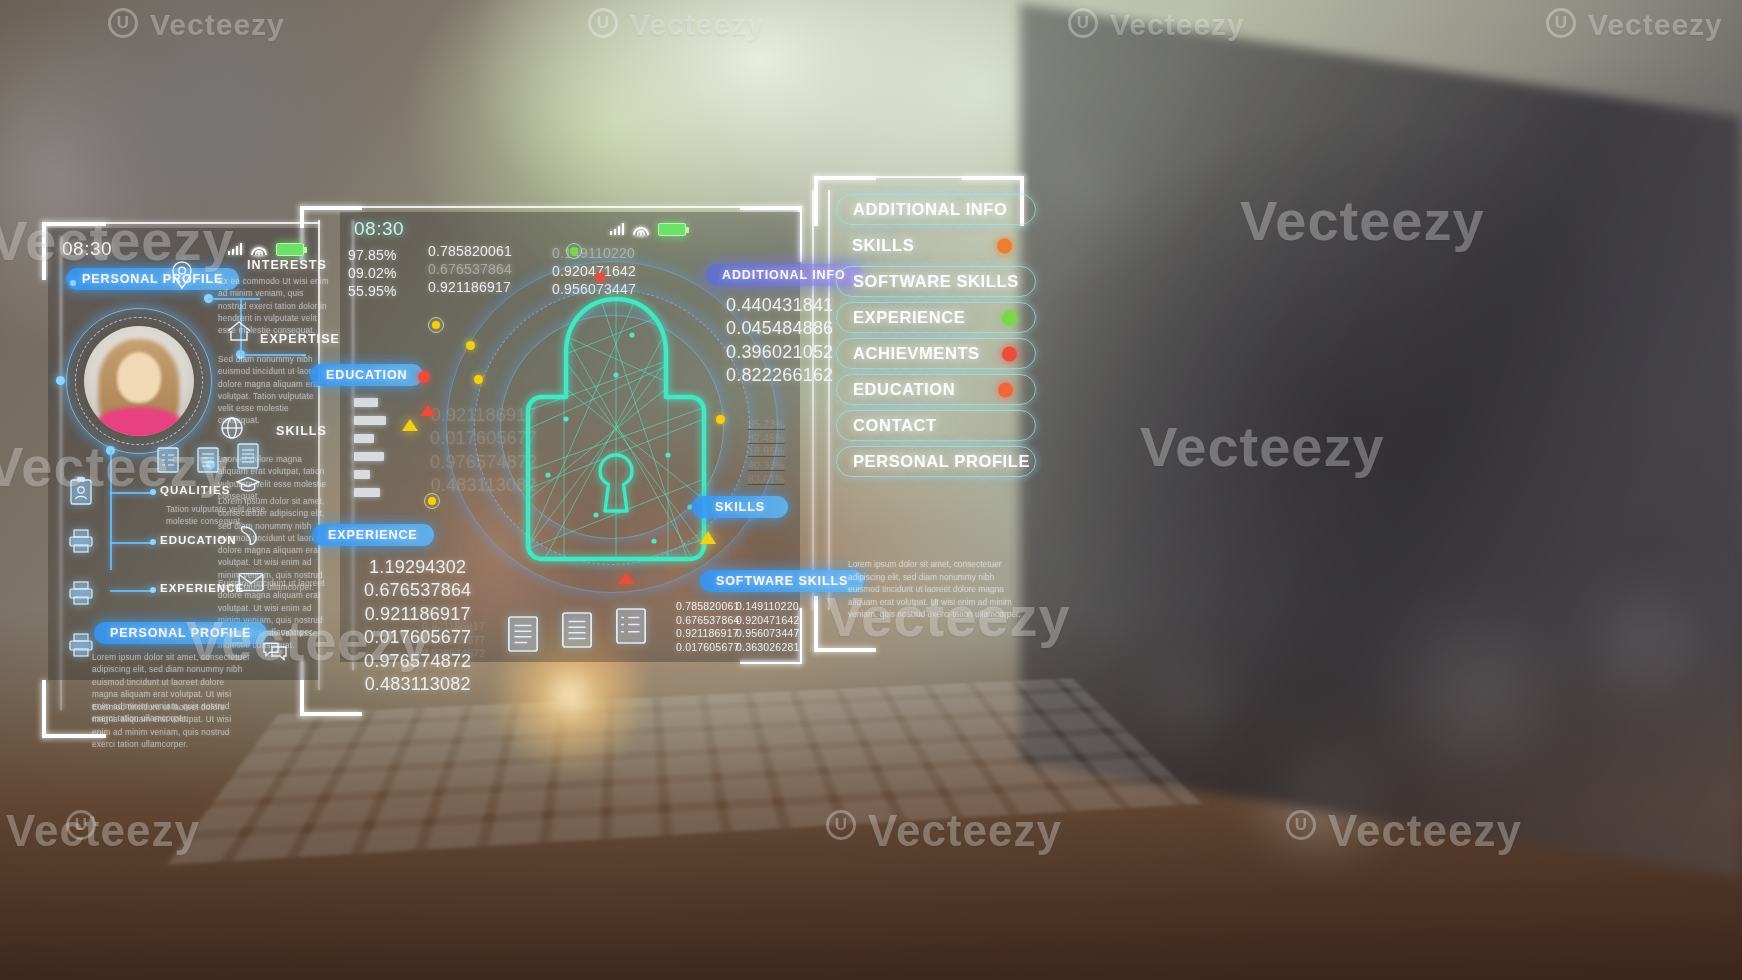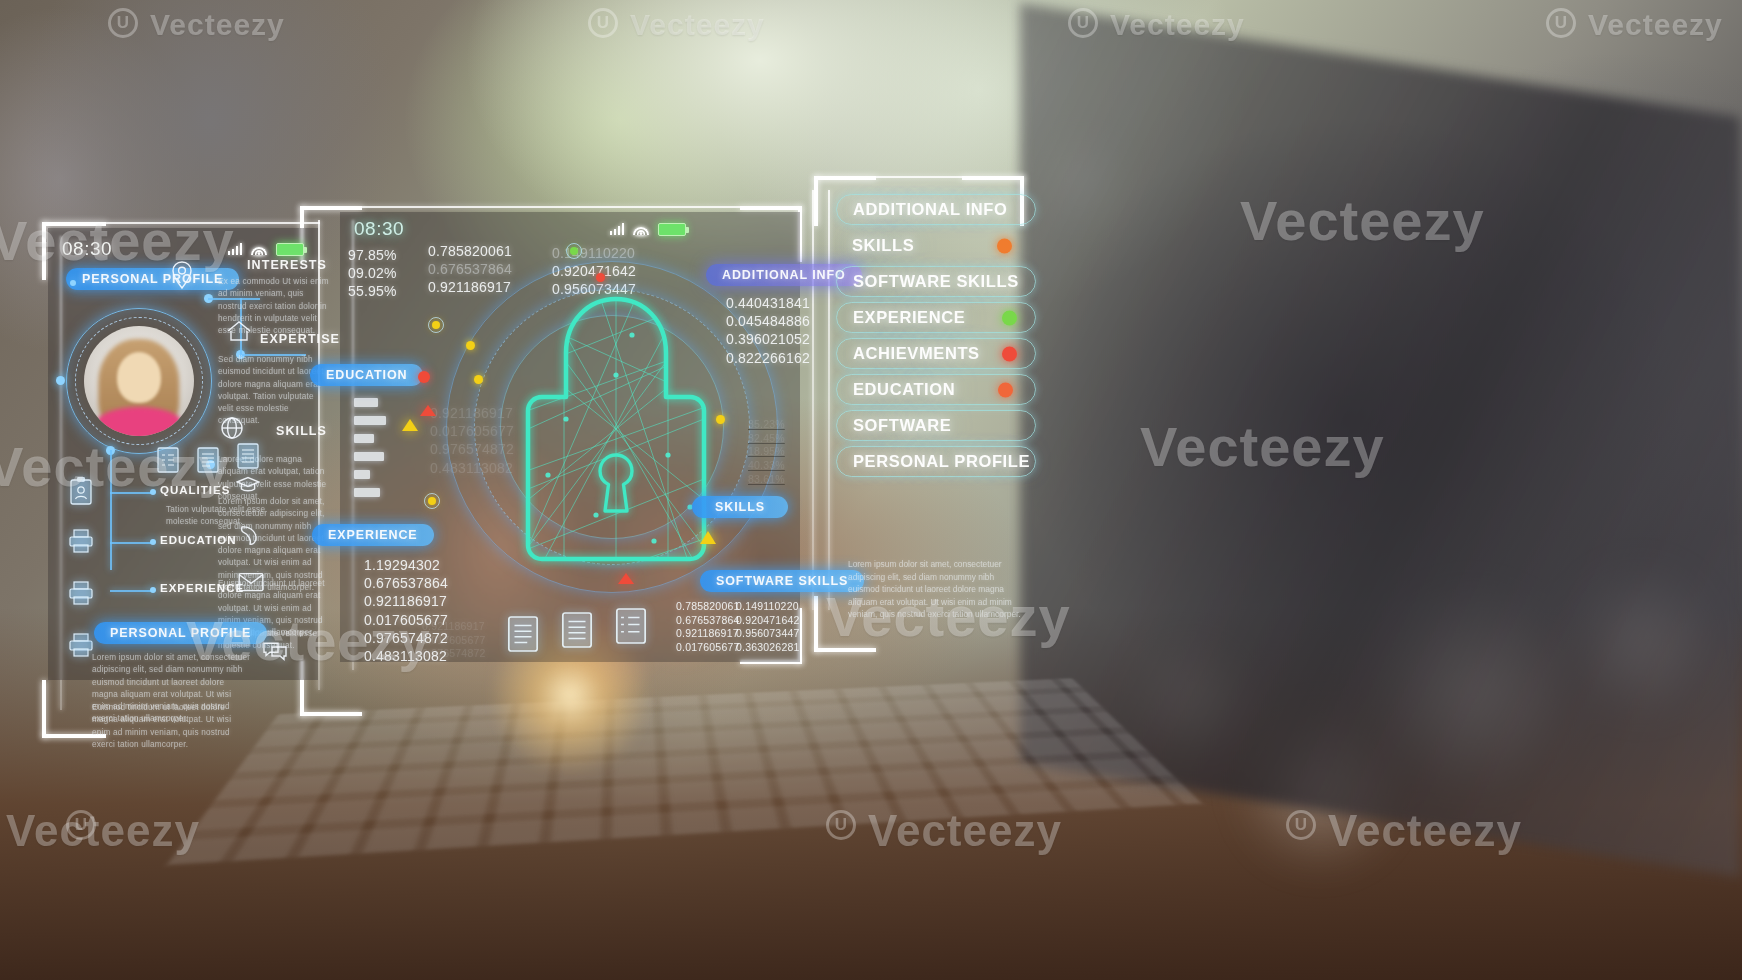--- a/index.html
+++ b/index.html
@@ -227,21 +227,21 @@
   }
   .doc-ico { position: absolute; filter: drop-shadow(0 0 5px rgba(150,210,255,.85)); }
 
   
   .num-col { position: absolute; }
   .num {
     color: rgba(246,248,250,.90); font-size: 14px; line-height: 1.30;
     letter-spacing: .2px; text-shadow: 0 0 6px rgba(255,255,255,.45);
   }
   .num.dim { color: rgba(230,235,240,.42); }
-  .num.sm { font-size: 14px; }
+  .num.sm { font-size: 18px; text-align: center; }
   .num.xs { font-size: 10.5px; }
 
   
   .bar {
     position: absolute; height: 9px; border-radius: 1px;
     background: rgba(235,240,245,.85);
     box-shadow: 0 0 6px rgba(220,235,255,.6);
   }
 
   
@@ -733,21 +733,21 @@
       </div>
       <div class="menu-item boxed">
         <span class="menu-label">ACHIEVMENTS</span>
         <span class="menu-dot" style="background:#ef4b3a;box-shadow:0 0 10px rgba(239,75,58,.9);right:18px;"></span>
       </div>
       <div class="menu-item boxed">
         <span class="menu-label">EDUCATION</span>
         <span class="menu-dot" style="background:#f0673a;box-shadow:0 0 10px rgba(240,103,58,.85);right:22px;"></span>
       </div>
       <div class="menu-item boxed">
-        <span class="menu-label">SOFTWARE</span>
+        <span class="menu-label">CONTACT</span>
       </div>
       <div class="menu-item boxed">
         <span class="menu-label">PERSONAL PROFILE</span>
       </div>
     </div>
 
     <div class="menu-right-text">Lorem ipsum dolor sit amet, consectetuer adipiscing elit, sed diam nonummy nibh euismod tincidunt ut laoreet dolore magna aliquam erat volutpat. Ut wisi enim ad minim veniam, quis nostrud exerci tation ullamcorper.</div>
 
   </div>
 

